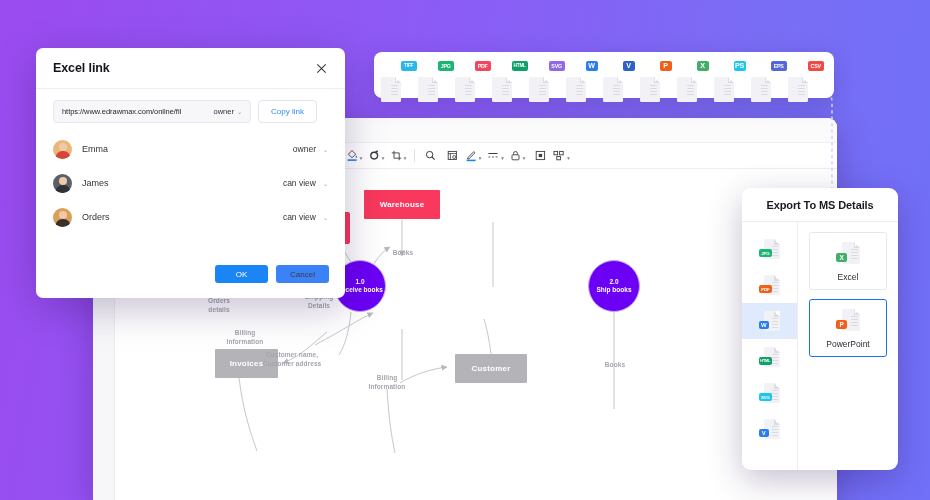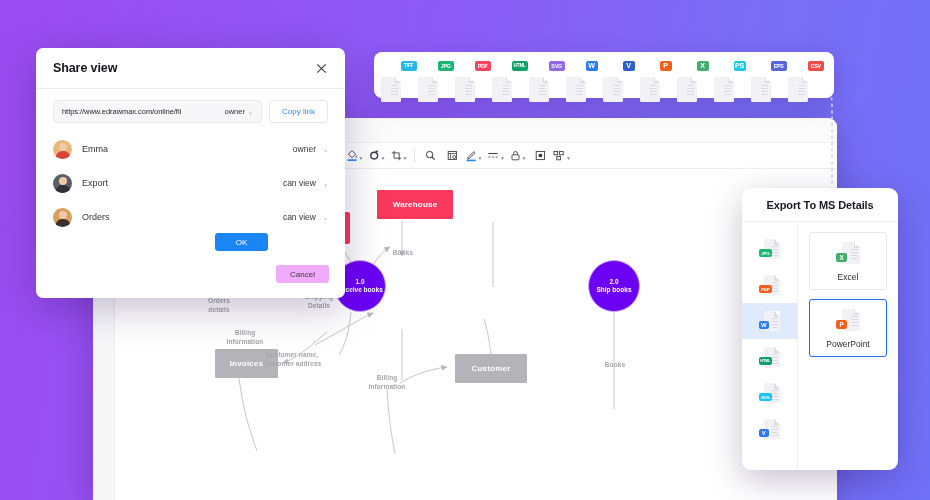--- a/index.html
+++ b/index.html
@@ -82,21 +82,21 @@
     display: flex; align-items: center; padding: 0 16px 0 17px;
   }
   .sd-title { font-size: 12.5px; font-weight: bold; color: #14141c; letter-spacing: -.1px; }
   .sd-close {
     margin-left: auto; width: 16px; height: 16px; color: #3a3a44;
     display: flex; align-items: center; justify-content: center; cursor: pointer;
   }
   .sd-desc {
     padding: 14px 17px 0 17px; font-size: 8px; color: #5a5a66; letter-spacing: .1px;
   }
-  .sd-linkrow { display: flex; align-items: center; padding: 11px 17px 0 17px; }
+  .sd-linkrow { display: flex; align-items: center; padding: 11px 28px 0 17px; }
   .link-box {
     flex: 1; height: 23px; background: #f7f7f9; border: 1px solid #e8e8ed;
     border-radius: 4px; display: flex; align-items: center; padding: 0 8px;
   }
   .link-url {
     font-size: 7.5px; color: #26262e; flex: 1; white-space: nowrap;
     overflow: hidden; letter-spacing: -.05px;
   }
   .link-role { font-size: 7.5px; color: #30303a; margin-right: 3px; }
   .chev { font-size: 6px; color: #8f8f9b; }
@@ -115,21 +115,21 @@
   .person-role { margin-left: auto; font-size: 8.5px; color: #33333c; }
   .person-chev { font-size: 6px; color: #9a9aa6; margin-left: 7px; }
   .sd-actions {
     position: absolute; right: 16px; bottom: 15px; display: flex; gap: 8px;
   }
   .btn {
     width: 53px; height: 18px; border-radius: 3px; font-size: 8px;
     display: flex; align-items: center; justify-content: center; cursor: pointer;
   }
   .btn-ok { background: #1a85f5; color: #fff; }
-  .btn-cancel { background: #f0abfc; color: #3a3a44; margin-top: 32px; }
+  .btn-cancel { background: #3b82f6; color: #3a3a44; }
 
   
   .formats-bar {
     position: absolute; left: 374px; top: 52px; width: 460px; height: 46px;
     background: #fff; border-radius: 8px; box-shadow: 0 6px 24px rgba(30,0,70,.18);
     display: flex; align-items: center; justify-content: space-around; padding: 0 8px;
     z-index: 30;
   }
 
   
@@ -357,21 +357,21 @@
           <path d="M236,143 C234,163 230,176 224,186"></path>
           <path d="M378,118 C378,90 378,70 378,53"></path>
           <path d="M287,160 L287,211"></path>
           <path d="M499,118 L499,240"></path>
           <path d="M124,209 C128,240 134,260 142,282"></path>
           <path d="M272,220 C274,250 276,265 280,284"></path>
           <path d="M376,185 C374,170 372,160 369,150"></path>
         </g>
       </svg>
 
-      <div class="node node-rect node-ext" style="left:262px;top:21px;width:76px;height:29px">Warehouse</div>
+      <div class="node node-rect node-ext" style="left:249px;top:21px;width:76px;height:29px">Warehouse</div>
       <div class="node node-rect node-store" style="left:144px;top:54px;width:57px;height:29px">Orders</div>
       <div class="node node-rect node-store" style="left:100px;top:180px;width:63px;height:29px">Invoices</div>
       <div class="node node-rect node-store" style="left:340px;top:185px;width:72px;height:29px">Customer</div>
       <div class="node node-proc" style="left:219px;top:91px;width:52px;height:52px;white-space:pre-line">1.0
 Receive books</div>
       <div class="node node-proc" style="left:473px;top:91px;width:52px;height:52px;white-space:pre-line">2.0
 Ship books</div>
 
       <div class="edge-label" style="left:42px;top:83px;width:48px;white-space:pre-line">Invalid
 orders</div>
@@ -583,21 +583,21 @@
               <span class="badge" style="width: 11.04px; height: 9.2px; bottom: 3.68px; left: 0px; background: rgb(240, 96, 26); font-size: 6.44px;">P</span>
             </span>
             <div class="ep-card-label">PowerPoint</div>
           </div>
         </div>
     </div>
   </div>
 
   <div class="share-dialog">
     <div class="sd-head">
-      <span class="sd-title">Share view</span>
+      <span class="sd-title">Excel link</span>
       <span class="sd-close">
         <svg width="11" height="11" viewBox="0 0 11 11">
             <path d="M1.3 1.3l8.4 8.4M9.7 1.3l-8.4 8.4" stroke="#3a3a44" stroke-width="1.1"></path>
           </svg>
       </span>
     </div>
     <div class="sd-linkrow">
       <div class="link-box">
         <span class="link-url">https://www.edrawmax.com/online/fil</span>
         <span class="link-role">owner</span>
@@ -613,21 +613,21 @@
           </div>
           <span class="person-name">Emma</span>
           <span class="person-role">owner</span>
           <span class="person-chev">⌄</span>
         </div>
         <div class="person">
           <div class="avatar" style="background: rgb(91, 96, 104);">
             <span style="position:absolute;left:50%;top:62%;transform:translateX(-50%);width:15px;height:13px;border-radius:7px 7px 0 0;background:#2f3338"></span>
             <span style="position:absolute;left:50%;top:21%;transform:translateX(-50%);width:8px;height:8px;border-radius:50%;background:#f0c9a8"></span>
           </div>
-          <span class="person-name">Export</span>
+          <span class="person-name">James</span>
           <span class="person-role">can view</span>
           <span class="person-chev">⌄</span>
         </div>
         <div class="person">
           <div class="avatar" style="background: rgb(217, 160, 92);">
             <span style="position:absolute;left:50%;top:62%;transform:translateX(-50%);width:15px;height:13px;border-radius:7px 7px 0 0;background:#3a2f2a"></span>
             <span style="position:absolute;left:50%;top:21%;transform:translateX(-50%);width:8px;height:8px;border-radius:50%;background:#f0c9a8"></span>
           </div>
           <span class="person-name">Orders</span>
           <span class="person-role">can view</span>

